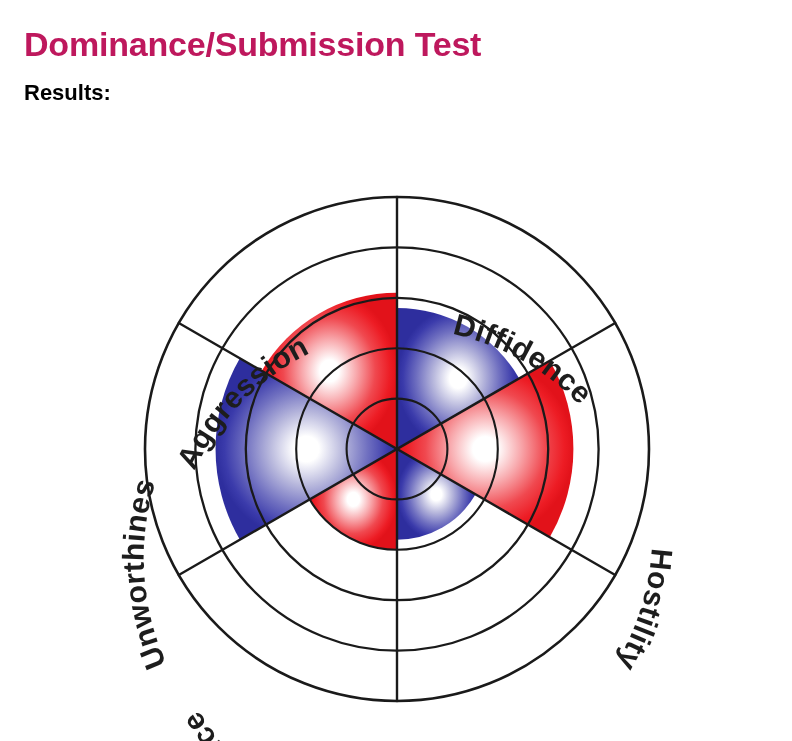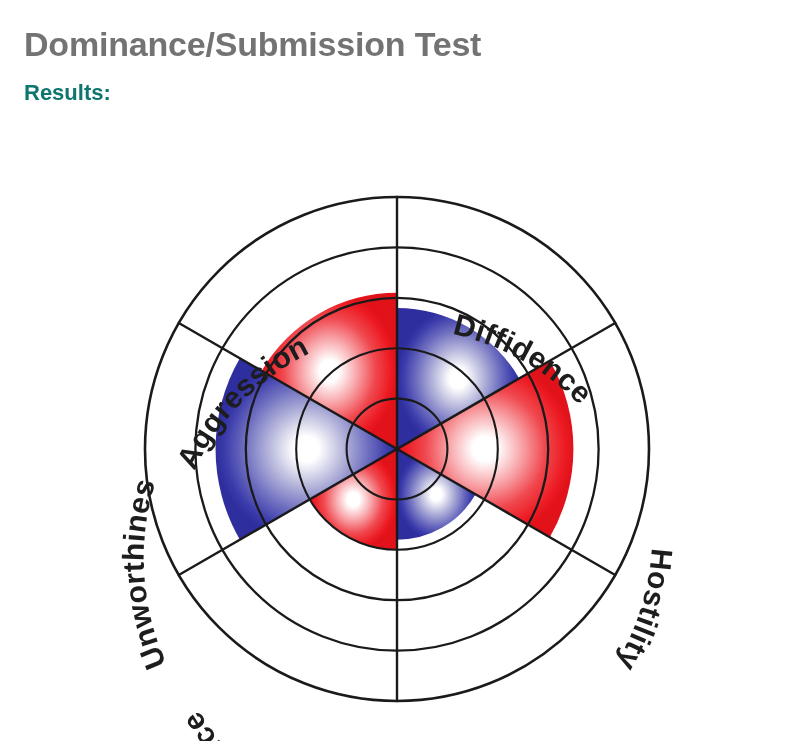--- a/index.html
+++ b/index.html
@@ -21,30 +21,30 @@
     inset: 0;
     background: #ffffff;
   }
   .page-title {
     position: absolute;
     left: 24px;
     top: 2px;
     font-size: 34px;
     font-weight: bold;
     letter-spacing: -0.2px;
-    color: #737373;
+    color: #be185d;
     white-space: nowrap;
   }
   .results-label {
     position: absolute;
     left: 24px;
     top: 80px;
     font-size: 22px;
     font-weight: bold;
-    color: #0f766e;
+    color: #000000;
     white-space: nowrap;
   }
   .chart-wrap {
     position: absolute;
     left: 0;
     top: 130px;
     width: 792px;
     height: 611px;
   }
   svg.circumplex {

